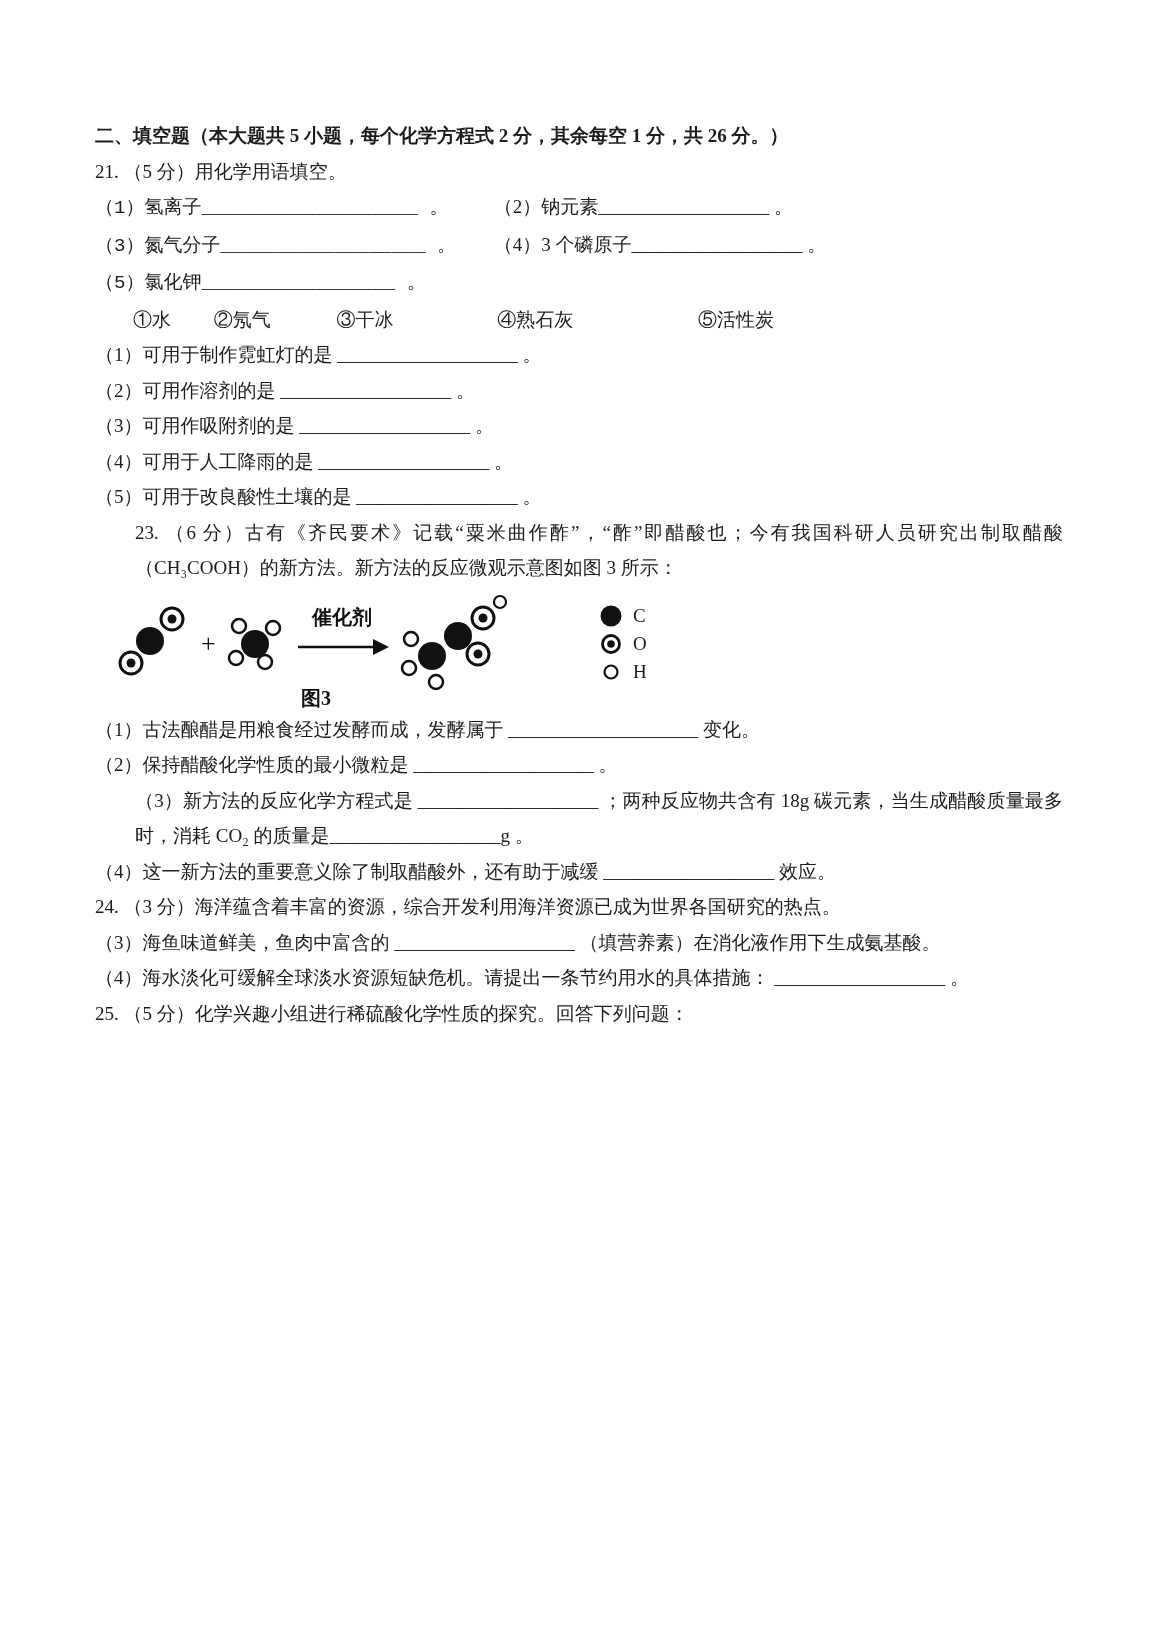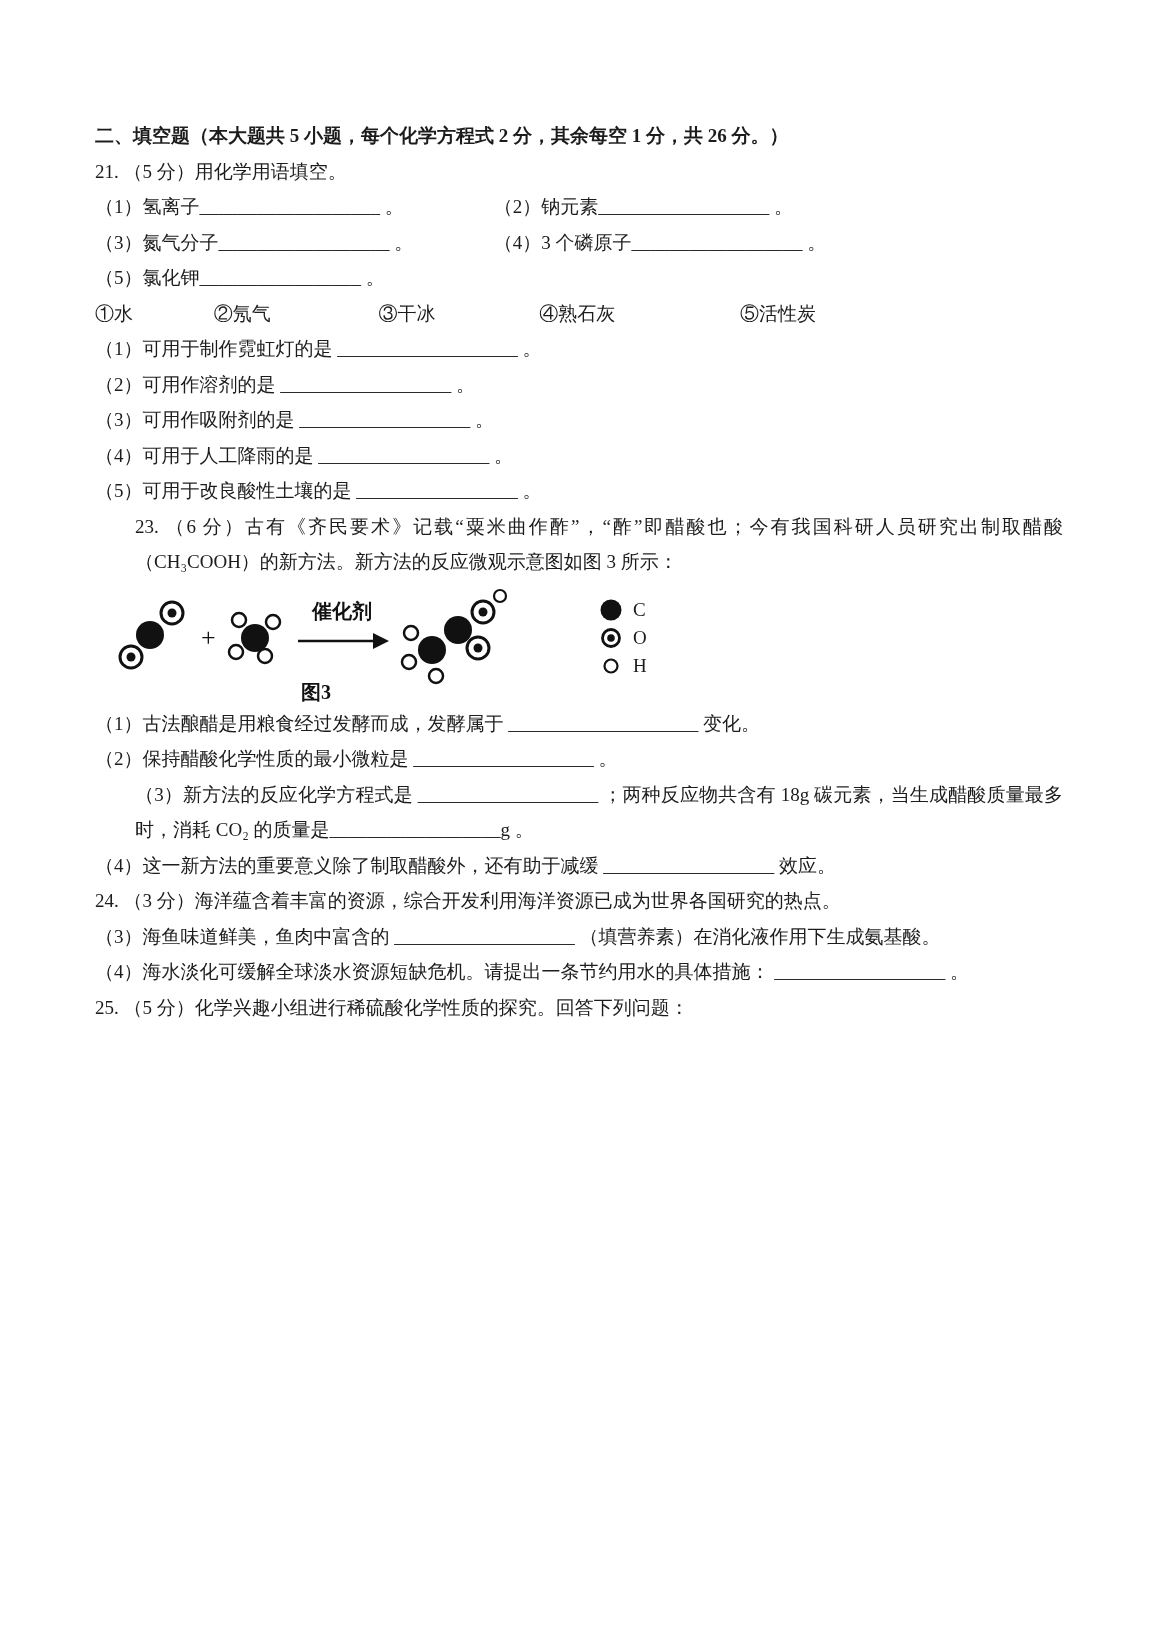--- a/index.html
+++ b/index.html
@@ -16,26 +16,26 @@
   .content {
     padding: 118px 95px 0 95px;
     width: 1158px;
   }
   .line {
     line-height: 35.5px;
     min-height: 35.5px;
   }
   .bold { font-weight: bold; }
   .justify { text-align: justify; margin-left: 40px; }
-  .two-col .col-l { display: inline-block; width: 394px; }
+  .two-col .col-l { display: inline-block; width: 394px; font-family: Liberation Mono, monospace; }
   .opts { line-height: 35.5px; }
   .opt { display: inline-block; }
-  .opt-0 { width: 114px; }
+  .opt-0 { width: 114px; text-align: center; }
   .opt-1 { width: 118px; }
-  .opt-2 { width: 156px; margin-left: 42px; }
+  .opt-2 { width: 156px; }
   .opt-3 { width: 196px; }
   .diagram-row {
     display: flex;
     align-items: flex-start;
     margin: 6px 0 2px 20px;
     line-height: normal;
   }
   .legend { margin: 10px 0 0 72px; }
   .legend-row {
     display: flex;

